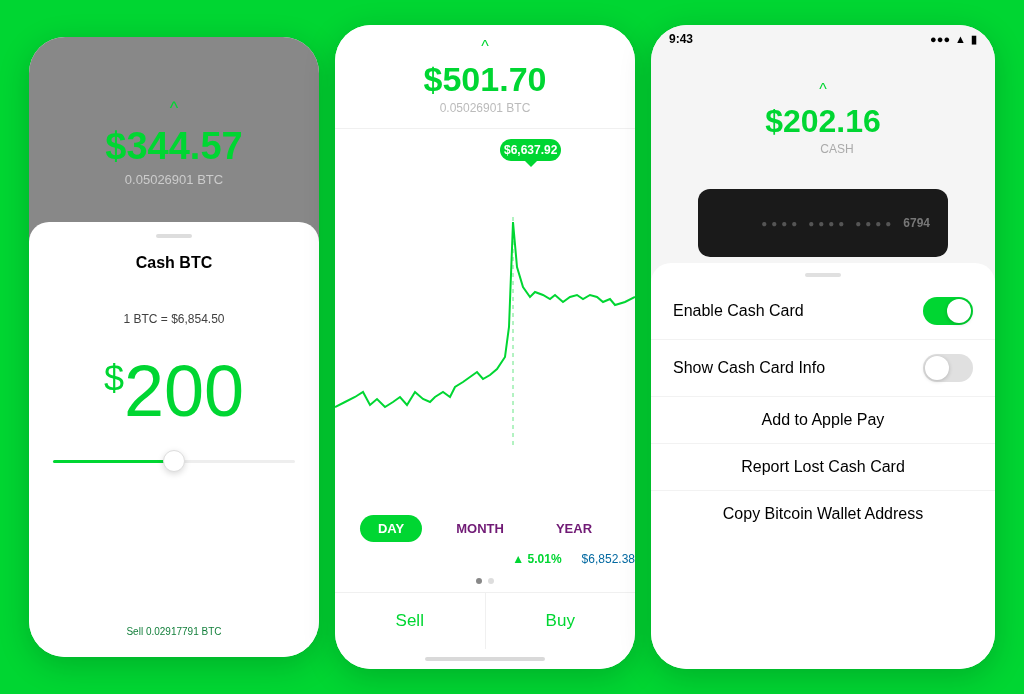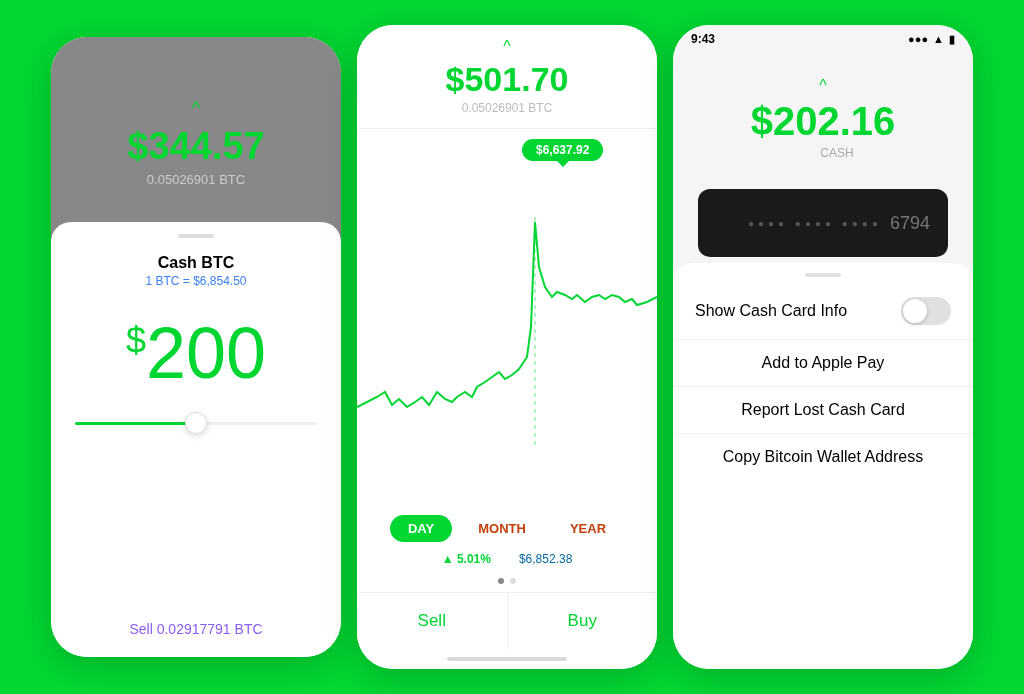--- a/index.html
+++ b/index.html
@@ -30,21 +30,21 @@
     }
     .phone-1 {
       width: 290px;
       height: 620px;
     }
     .phone-2 {
       width: 300px;
       height: 644px;
     }
     .phone-3 {
-      width: 300px;
+      width: 344px;
       height: 644px;
     }
 
     
     .p1-top {
       background: #888;
       height: 210px;
       display: flex;
       flex-direction: column;
       align-items: center;
@@ -87,22 +87,23 @@
       margin-bottom: 16px;
     }
     .sell-title {
       font-size: 16px;
       font-weight: 600;
       color: #000;
       margin-bottom: 2px;
     }
     .sell-rate {
       font-size: 12px;
-      color: #3b82f6;
+      color: #404040;
       margin-bottom: 24px;
+      margin-top: 38px;
     }
     .sell-amount {
       font-size: 72px;
       font-weight: 300;
       color: #00d632;
       margin-bottom: 28px;
     }
     .sell-amount sup {
       font-size: 36px;
       font-weight: 400;
@@ -129,22 +130,22 @@
       height: 22px;
       border-radius: 50%;
       background: #fff;
       border: 1px solid #ddd;
       box-shadow: 0 2px 6px rgba(0,0,0,0.15);
       position: absolute;
       top: -10px;
       left: calc(50% - 11px);
     }
     .sell-btc-label {
-      font-size: 14px;
-      color: #8b5cf6;
+      font-size: 10px;
+      color: #15803d;
       margin-top: auto;
     }
 
     
     .p2-top {
       background: #fff;
       height: 104px;
       display: flex;
       flex-direction: column;
       align-items: center;
@@ -174,57 +175,57 @@
       height: 310px;
     }
     .chart-tooltip {
       position: absolute;
       top: 10px;
       left: 55%;
       background: #00d632;
       color: #fff;
       font-size: 12px;
       font-weight: 600;
-      padding: 4px 14px;
+      padding: 4px 4px;
       border-radius: 12px;
       white-space: nowrap;
     }
     .chart-tooltip::after {
       content: '';
       position: absolute;
       bottom: -6px;
       left: 50%;
       transform: translateX(-50%);
       border: 6px solid transparent;
       border-top-color: #00d632;
       border-bottom: none;
     }
     .period-tabs {
       display: flex;
       justify-content: center;
-      gap: 8px;
+      gap: 16px;
       padding: 10px 0 6px;
       background: #fff;
     }
     .period-tab {
       padding: 6px 18px;
       font-size: 13px;
       font-weight: 600;
-      color: #c2410c;
+      color: #701a75;
       border-radius: 20px;
       cursor: pointer;
     }
     .period-tab.active {
       background: #00d632;
       color: #fff;
     }
     .chart-stats {
       display: flex;
-      justify-content: center;
-      gap: 28px;
+      justify-content: flex-end;
+      gap: 20px;
       padding: 4px 0 8px;
       background: #fff;
       font-size: 12px;
     }
     .chart-stat-pct {
       color: #00d632;
       font-weight: 600;
     }
     .chart-stat-val {
       color: #0369a1;
@@ -302,21 +303,21 @@
       align-items: center;
       justify-content: center;
     }
     .p3-top .caret {
       color: #00d632;
       font-size: 16px;
       margin-bottom: 4px;
     }
     .p3-top .cash-amount {
       color: #00d632;
-      font-size: 40px;
+      font-size: 32px;
       font-weight: 600;
     }
     .p3-top .cash-sub {
       color: #aaa;
       font-size: 12px;
       margin-top: 2px;
       margin-left: 28px;
     }
     .p3-card-area {
       background: #f5f5f5;
@@ -336,22 +337,22 @@
       padding: 0 18px;
       gap: 8px;
     }
     .card-dots {
       color: #555;
       font-size: 10px;
       letter-spacing: 4px;
     }
     .card-num {
       color: #777;
-      font-size: 18px;
-      font-weight: 400;
+      font-size: 12px;
+      font-weight: 700;
     }
 
     
     .bottom-sheet {
       background: #fff;
       border-radius: 20px 20px 0 0;
       flex: 1;
       display: flex;
       flex-direction: column;
     }
@@ -500,20 +501,26 @@
         <span class="card-dots">●●●● ●●●● ●●●●</span>
         <span class="card-num">6794</span>
       </div>
     </div>
 
     <div class="bottom-sheet">
       <div class="bs-handle-wrap">
         <div class="bs-handle"></div>
       </div>
 
+      <div class="bs-row">
+        <span class="bs-row-label">Enable Cash Card</span>
+        <div class="toggle on">
+          <div class="toggle-thumb"></div>
+        </div>
+      </div>
 
       <div class="bs-row">
         <span class="bs-row-label">Show Cash Card Info</span>
         <div class="toggle off">
           <div class="toggle-thumb"></div>
         </div>
       </div>
 
       <div class="bs-row bs-row-center">
         <span class="bs-row-label">Add to Apple Pay</span>

